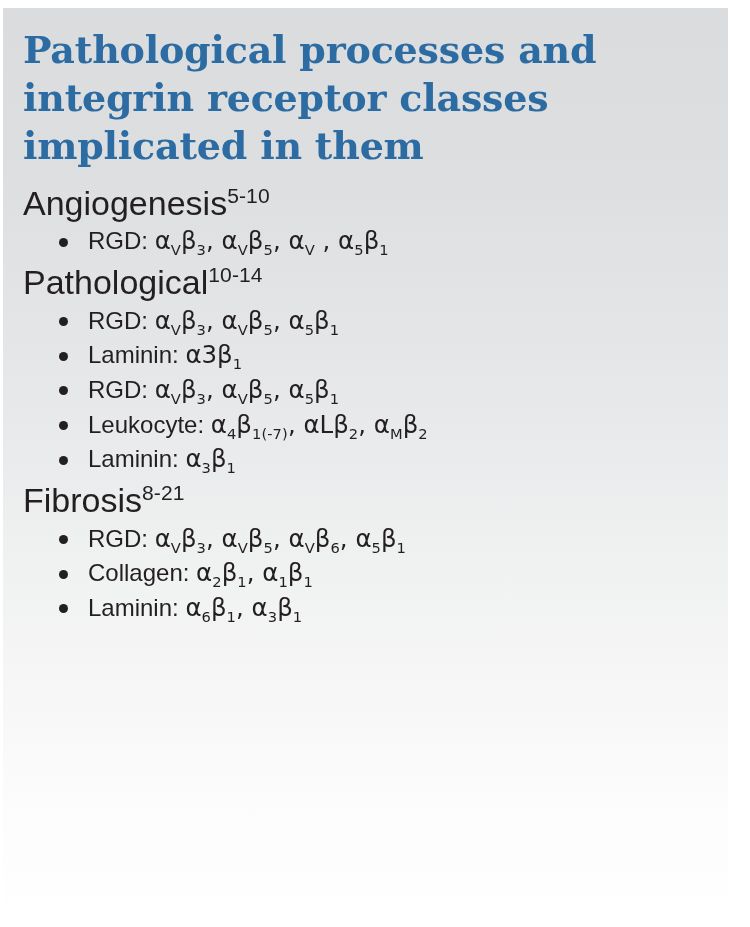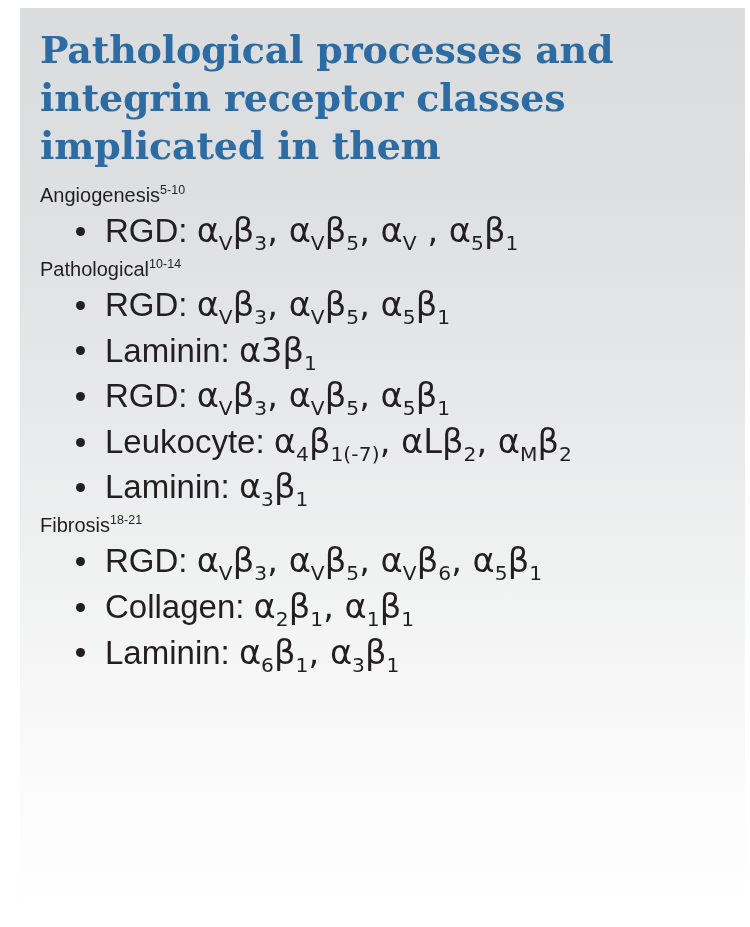--- a/index.html
+++ b/index.html
@@ -19,21 +19,21 @@
   #page {
     position: relative;
     width: 750px;
     height: 927px;
     background: #ffffff;
   }
 
   
   .card {
     position: absolute;
-    left: 20px;
+    left: 3px;
     top: 8px;
     width: 725px;
     height: 919px;
     background: linear-gradient(to bottom,
                 #dadcde 0px,
                 #dcdee0 150px,
                 #e2e4e5 300px,
                 #e9eaeb 430px,
                 #f0f1f1 560px,
                 #f7f7f7 690px,
@@ -68,21 +68,21 @@
   
   .content {
     color: #231f20;
     font-size: 27px;
     line-height: 1.17;
   }
 
   .process {
     margin: 0;
     padding: 4px 0 1px 0;
-    font-size: 20px;
+    font-size: 34px;
     font-weight: normal;
     color: #231f20;
     white-space: nowrap;
   }
 
   .sup {
     font-size: 0.62em;
     vertical-align: super;
     line-height: 0;
     letter-spacing: 0.1px;
@@ -90,21 +90,21 @@
 
   ul.receptors {
     list-style: none;
     margin: 0;
     padding: 0;
   }
 
   ul.receptors li {
     position: relative;
     padding: 3px 0 3px 65px;
-    font-size: 33px;
+    font-size: 24px;
     white-space: nowrap;
     color: #231f20;
   }
 
   ul.receptors li .bullet {
     position: absolute;
     left: 36px;
     top: 50%;
     width: 9px;
     height: 9px;
@@ -143,21 +143,21 @@
           <div class="process"><span>Pathological</span><span class="sup">10-14</span></div>
           <ul class="receptors">
             <li><span class="bullet"></span><span>RGD:</span> <span class="greek"><span>α</span><span class="sub">V</span><span>β</span><span class="sub">3</span><span>, </span><span>α</span><span class="sub">V</span><span>β</span><span class="sub">5</span><span>, </span><span>α</span><span class="sub">5</span><span>β</span><span class="sub">1</span></span></li>
             <li><span class="bullet"></span><span>Laminin:</span> <span class="greek"><span>α3</span><span>β</span><span class="sub">1</span></span></li>
           </ul>
           <ul class="receptors">
             <li><span class="bullet"></span><span>RGD:</span> <span class="greek"><span>α</span><span class="sub">V</span><span>β</span><span class="sub">3</span><span>, </span><span>α</span><span class="sub">V</span><span>β</span><span class="sub">5</span><span>, </span><span>α</span><span class="sub">5</span><span>β</span><span class="sub">1</span></span></li>
             <li><span class="bullet"></span><span>Leukocyte:</span> <span class="greek"><span>α</span><span class="sub">4</span><span>β</span><span class="sub">1(-7)</span><span>, </span><span>αL</span><span>β</span><span class="sub">2</span><span>, </span><span>α</span><span class="sub">M</span><span>β</span><span class="sub">2</span></span></li>
             <li><span class="bullet"></span><span>Laminin:</span> <span class="greek"><span>α</span><span class="sub">3</span><span>β</span><span class="sub">1</span></span></li>
           </ul>
-          <div class="process"><span>Fibrosis</span><span class="sup">18-21</span></div>
+          <div class="process"><span>Fibrosis</span><span class="sup">8-21</span></div>
           <ul class="receptors">
             <li><span class="bullet"></span><span>RGD:</span> <span class="greek"><span>α</span><span class="sub">V</span><span>β</span><span class="sub">3</span><span>, </span><span>α</span><span class="sub">V</span><span>β</span><span class="sub">5</span><span>, </span><span>α</span><span class="sub">V</span><span>β</span><span class="sub">6</span><span>, </span><span>α</span><span class="sub">5</span><span>β</span><span class="sub">1</span></span></li>
             <li><span class="bullet"></span><span>Collagen:</span> <span class="greek"><span>α</span><span class="sub">2</span><span>β</span><span class="sub">1</span><span>, </span><span>α</span><span class="sub">1</span><span>β</span><span class="sub">1</span></span></li>
             <li><span class="bullet"></span><span>Laminin:</span> <span class="greek"><span>α</span><span class="sub">6</span><span>β</span><span class="sub">1</span><span>, </span><span>α</span><span class="sub">3</span><span>β</span><span class="sub">1</span></span></li>
           </ul>
         </div>
 
     </div>
   </div>
 </div>

